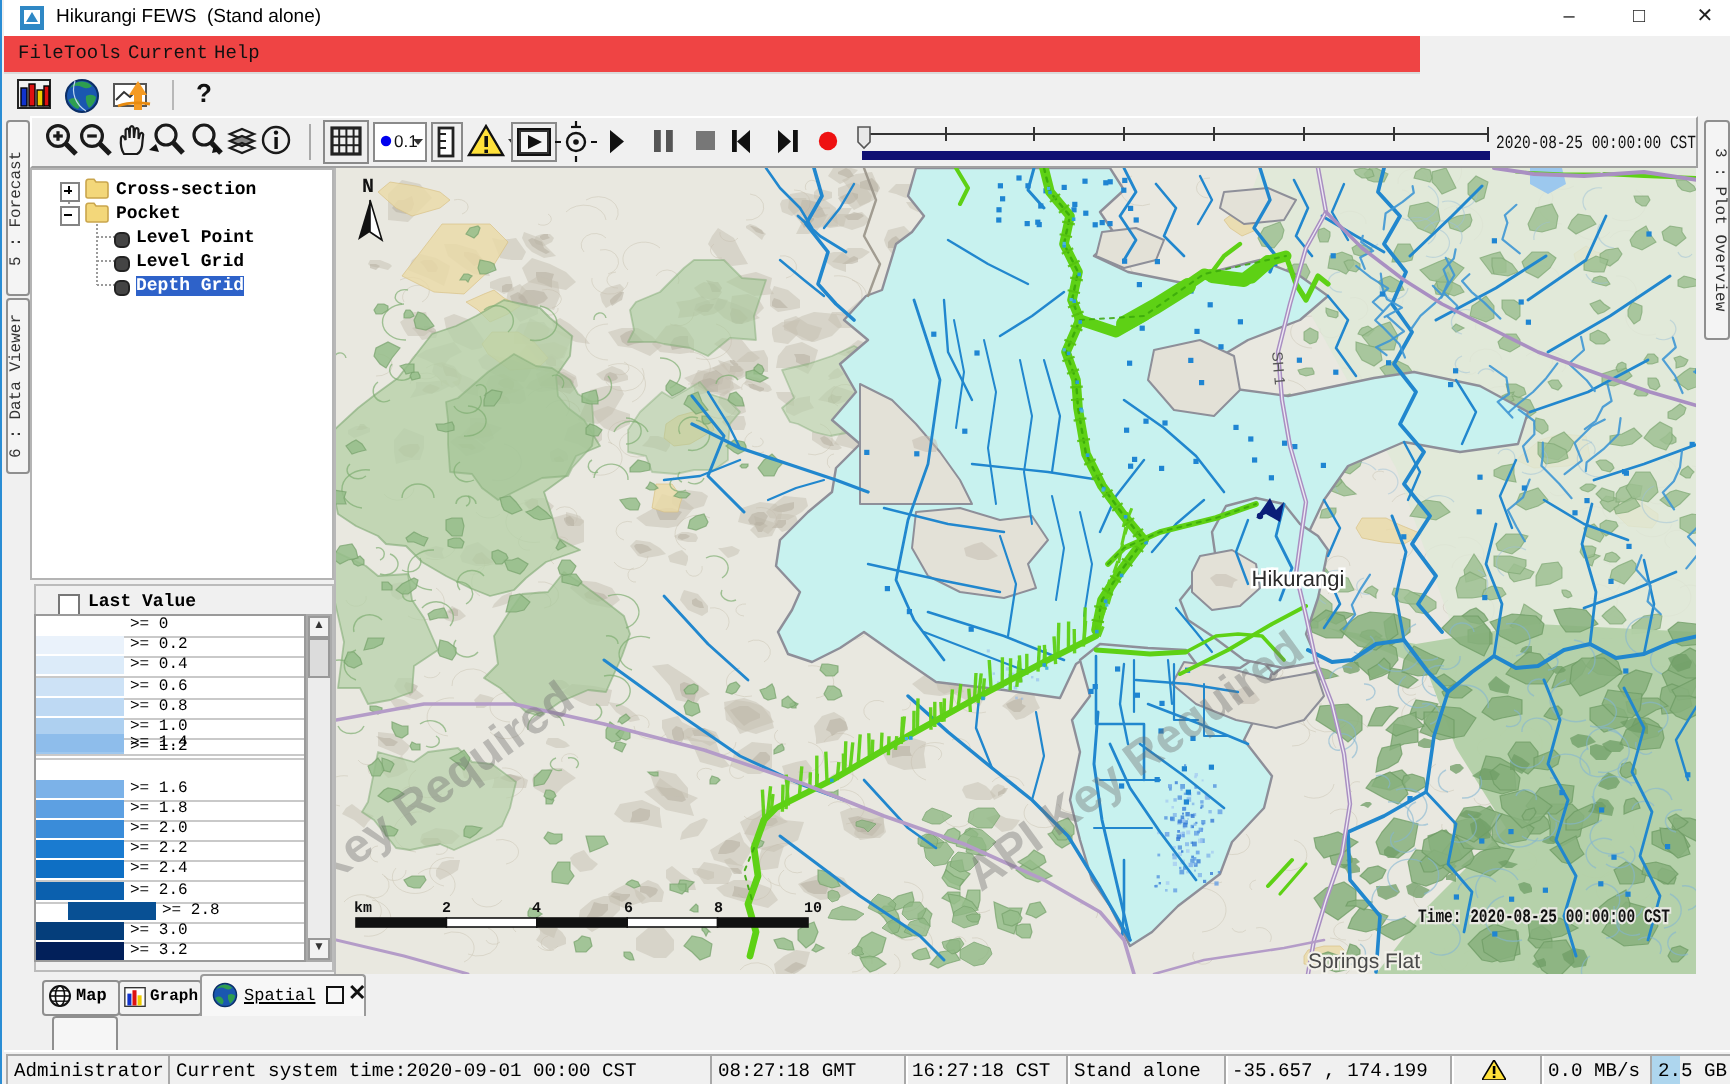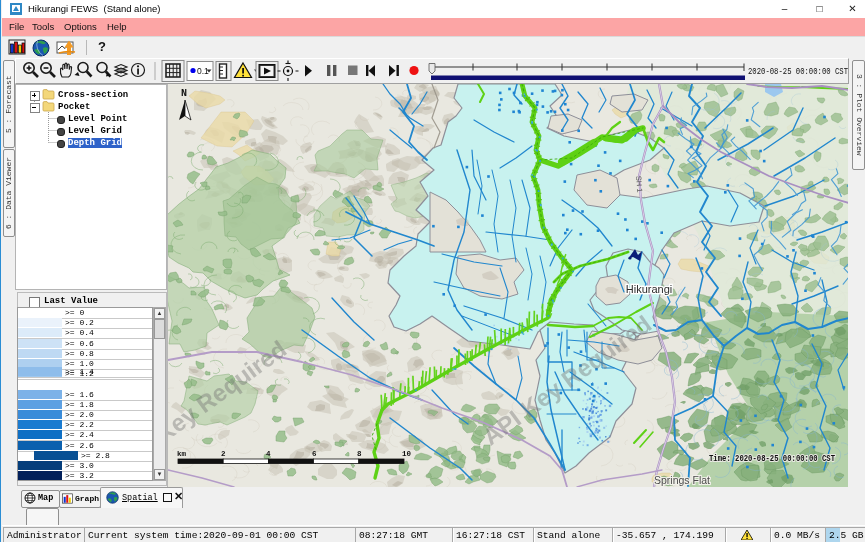--- a/index.html
+++ b/index.html
@@ -6,21 +6,21 @@
   body{width:865px;height:542px;overflow:hidden;position:relative;
        font-family:"Liberation Sans",sans-serif;background:#f0f0f0;}
   .abs{position:absolute;}
   #win{position:absolute;left:0;top:0;width:865px;height:542px;border-left:1px solid #2a8dd4;box-sizing:border-box;}
   
   #titlebar{left:1px;top:0;width:864px;height:18px;background:#ffffff;}
   #title-icon{left:8px;top:3px;width:12px;height:12px;}
   #title-text{left:26px;top:3px;font-size:9.5px;color:#000;}
   .winbtn{top:0;height:18px;width:45px;text-align:center;color:#222;font-size:10px;line-height:18px;}
   
-  #menubar{left:1px;top:18px;width:864px;height:18px;background:#fca5a5;border-bottom:1px solid #dadada;}
+  #menubar{left:1px;top:18px;width:708px;height:18px;background:#ef4444;border-bottom:1px solid #dadada;font-family:Liberation Mono, monospace;}
   .menuitem{position:absolute;top:3px;font-size:9.5px;color:#111;}
   
   #toolbar1{left:1px;top:37px;width:864px;height:21px;background:#f0f0f0;}
   
   #row2{left:14px;top:58px;width:834px;height:26px;background:#f0f0f0;
         border:1px solid #fff;border-right-color:#a0a0a0;border-bottom-color:#a0a0a0;box-sizing:border-box;}
   
   #lstrip{left:1px;top:58px;width:13px;height:432px;background:#f0f0f0;}
   #rstrip{left:848px;top:58px;width:17px;height:432px;background:#f0f0f0;}
   .vtab{position:absolute;background:#f4f4f4;border:1px solid #8f8f8f;border-radius:2px;
@@ -56,21 +56,21 @@
       <path d="M3 8 L6 3 L9 8 Z" fill="#2f88c5"></path>
     </svg>
     <div class="abs" id="title-text">Hikurangi FEWS&nbsp;&nbsp;(Stand alone)</div>
     <div class="abs winbtn" style="left:760px;">–</div>
     <div class="abs winbtn" style="left:795px;">□</div>
     <div class="abs winbtn" style="left:828px;">✕</div>
   </div>
   <div class="abs" id="menubar">
     <div class="menuitem" style="left:7px;">File</div>
     <div class="menuitem" style="left:30px;">Tools</div>
-    <div class="menuitem" style="left:62px;">Options</div>
+    <div class="menuitem" style="left:62px;">Current</div>
     <div class="menuitem" style="left:105px;">Help</div>
   </div>
   <div class="abs" id="toolbar1">
 
     <svg class="abs" style="left:6px;top:2px" width="19" height="17" viewBox="0 0 19 17">
       <rect x="1" y="1" width="16" height="14" fill="none" stroke="#222" stroke-width="1"></rect>
       <rect x="2.5" y="5" width="3" height="9" fill="#1133cc" stroke="#000" stroke-width="0.7"></rect>
       <rect x="6.5" y="3" width="3" height="11" fill="#dd1111" stroke="#000" stroke-width="0.7"></rect>
       <rect x="10.5" y="6" width="3" height="8" fill="#eecc00" stroke="#000" stroke-width="0.7"></rect>
       <rect x="14" y="4" width="2.5" height="10" fill="#dd1111" stroke="#000" stroke-width="0.7"></rect>

